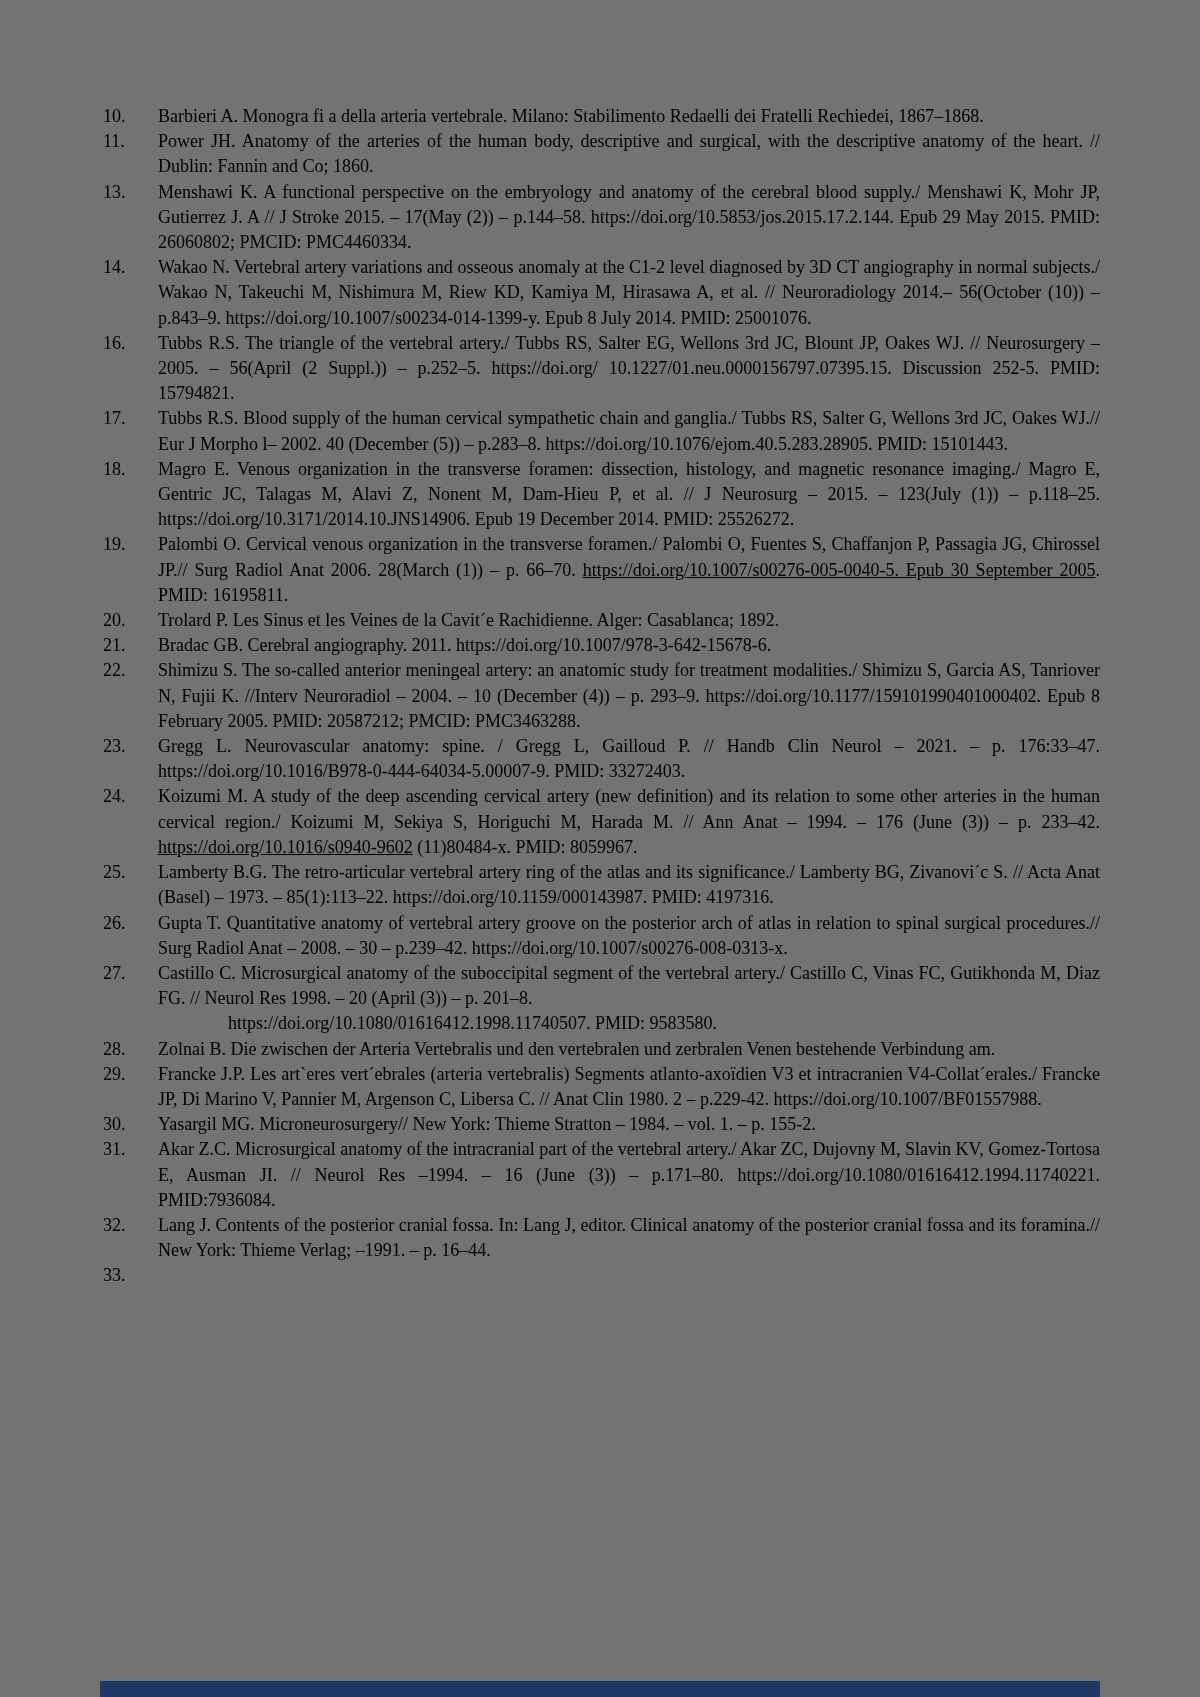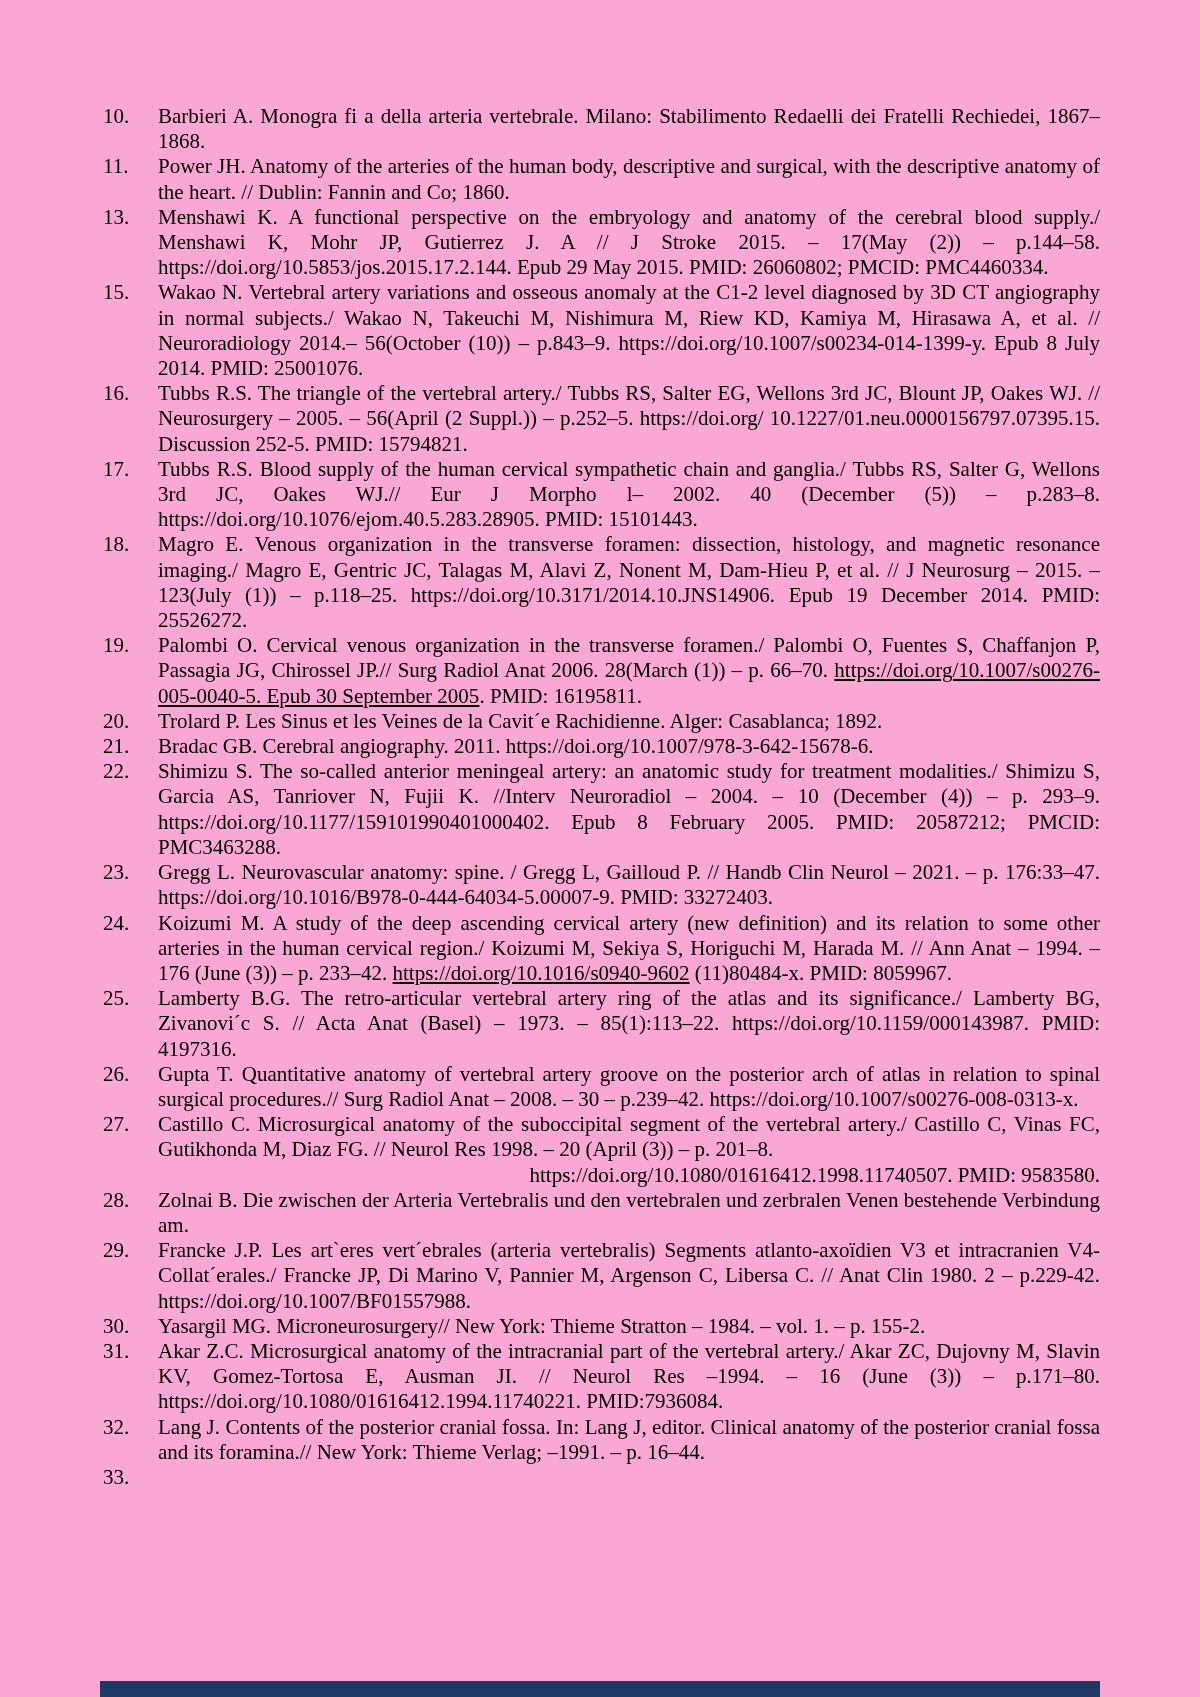--- a/index.html
+++ b/index.html
@@ -1,22 +1,22 @@
 <!DOCTYPE html>
 <html><head>
 <meta charset="utf-8">
 <style>
   html, body { margin: 0; padding: 0; background: #ffffff; }
   .page {
     position: relative;
     width: 1200px;
     height: 1697px;
-    background: #f9a8d4;
+    background: #737373;
     font-family: "Liberation Serif", serif;
-    font-size: 21px;
+    font-size: 18px;
     line-height: 25.2px;
     color: #000000;
     overflow: hidden;
   }
   .content {
     position: absolute;
     top: 104px;
     left: 103px;
     width: 997px;
   }
@@ -32,21 +32,21 @@
     flex: 1 1 auto;
     text-align: justify;
     text-justify: inter-word;
   }
   .u {
     text-decoration: underline;
   }
   .indent-line {
     display: block;
     padding-left: 70px;
-    text-align: right;
+    text-align: left;
   }
   .footer-bar {
     position: absolute;
     left: 100px;
     right: 100px;
     bottom: 0;
     height: 16px;
   }
 </style>
 </head>
@@ -60,21 +60,21 @@
       </div>
       <div class="ref">
         <span class="ref-num">11.</span>
         <span class="ref-body"><span>Power JH. Anatomy of the arteries of the human body, descriptive and surgical, with the descriptive anatomy of the heart. // Dublin: Fannin and Co; 1860.</span></span>
       </div>
       <div class="ref">
         <span class="ref-num">13.</span>
         <span class="ref-body"><span>Menshawi K. A functional perspective on the embryology and anatomy of the cerebral blood supply./ Menshawi K, Mohr JP, Gutierrez J. A // J Stroke 2015. – 17(May (2)) – p.144–58. https://doi.org/10.5853/jos.2015.17.2.144. Epub 29 May 2015. PMID: 26060802; PMCID: PMC4460334.</span></span>
       </div>
       <div class="ref">
-        <span class="ref-num">15.</span>
+        <span class="ref-num">14.</span>
         <span class="ref-body"><span>Wakao N. Vertebral artery variations and osseous anomaly at the C1-2 level diagnosed by 3D CT angiography in normal subjects./ Wakao N, Takeuchi M, Nishimura M, Riew KD, Kamiya M, Hirasawa A, et al. // Neuroradiology 2014.– 56(October (10)) – p.843–9. https://doi.org/10.1007/s00234-014-1399-y. Epub 8 July 2014. PMID: 25001076.</span></span>
       </div>
       <div class="ref">
         <span class="ref-num">16.</span>
         <span class="ref-body"><span>Tubbs R.S. The triangle of the vertebral artery./ Tubbs RS, Salter EG, Wellons 3rd JC, Blount JP, Oakes WJ. // Neurosurgery – 2005. – 56(April (2 Suppl.)) – p.252–5. https://doi.org/ 10.1227/01.neu.0000156797.07395.15. Discussion 252-5. PMID: 15794821.</span></span>
       </div>
       <div class="ref">
         <span class="ref-num">17.</span>
         <span class="ref-body"><span>Tubbs R.S. Blood supply of the human cervical sympathetic chain and ganglia./ Tubbs RS, Salter G, Wellons 3rd JC, Oakes WJ.// Eur J Morpho l– 2002. 40 (December (5)) – p.283–8. https://doi.org/10.1076/ejom.40.5.283.28905. PMID: 15101443.</span></span>
       </div>

